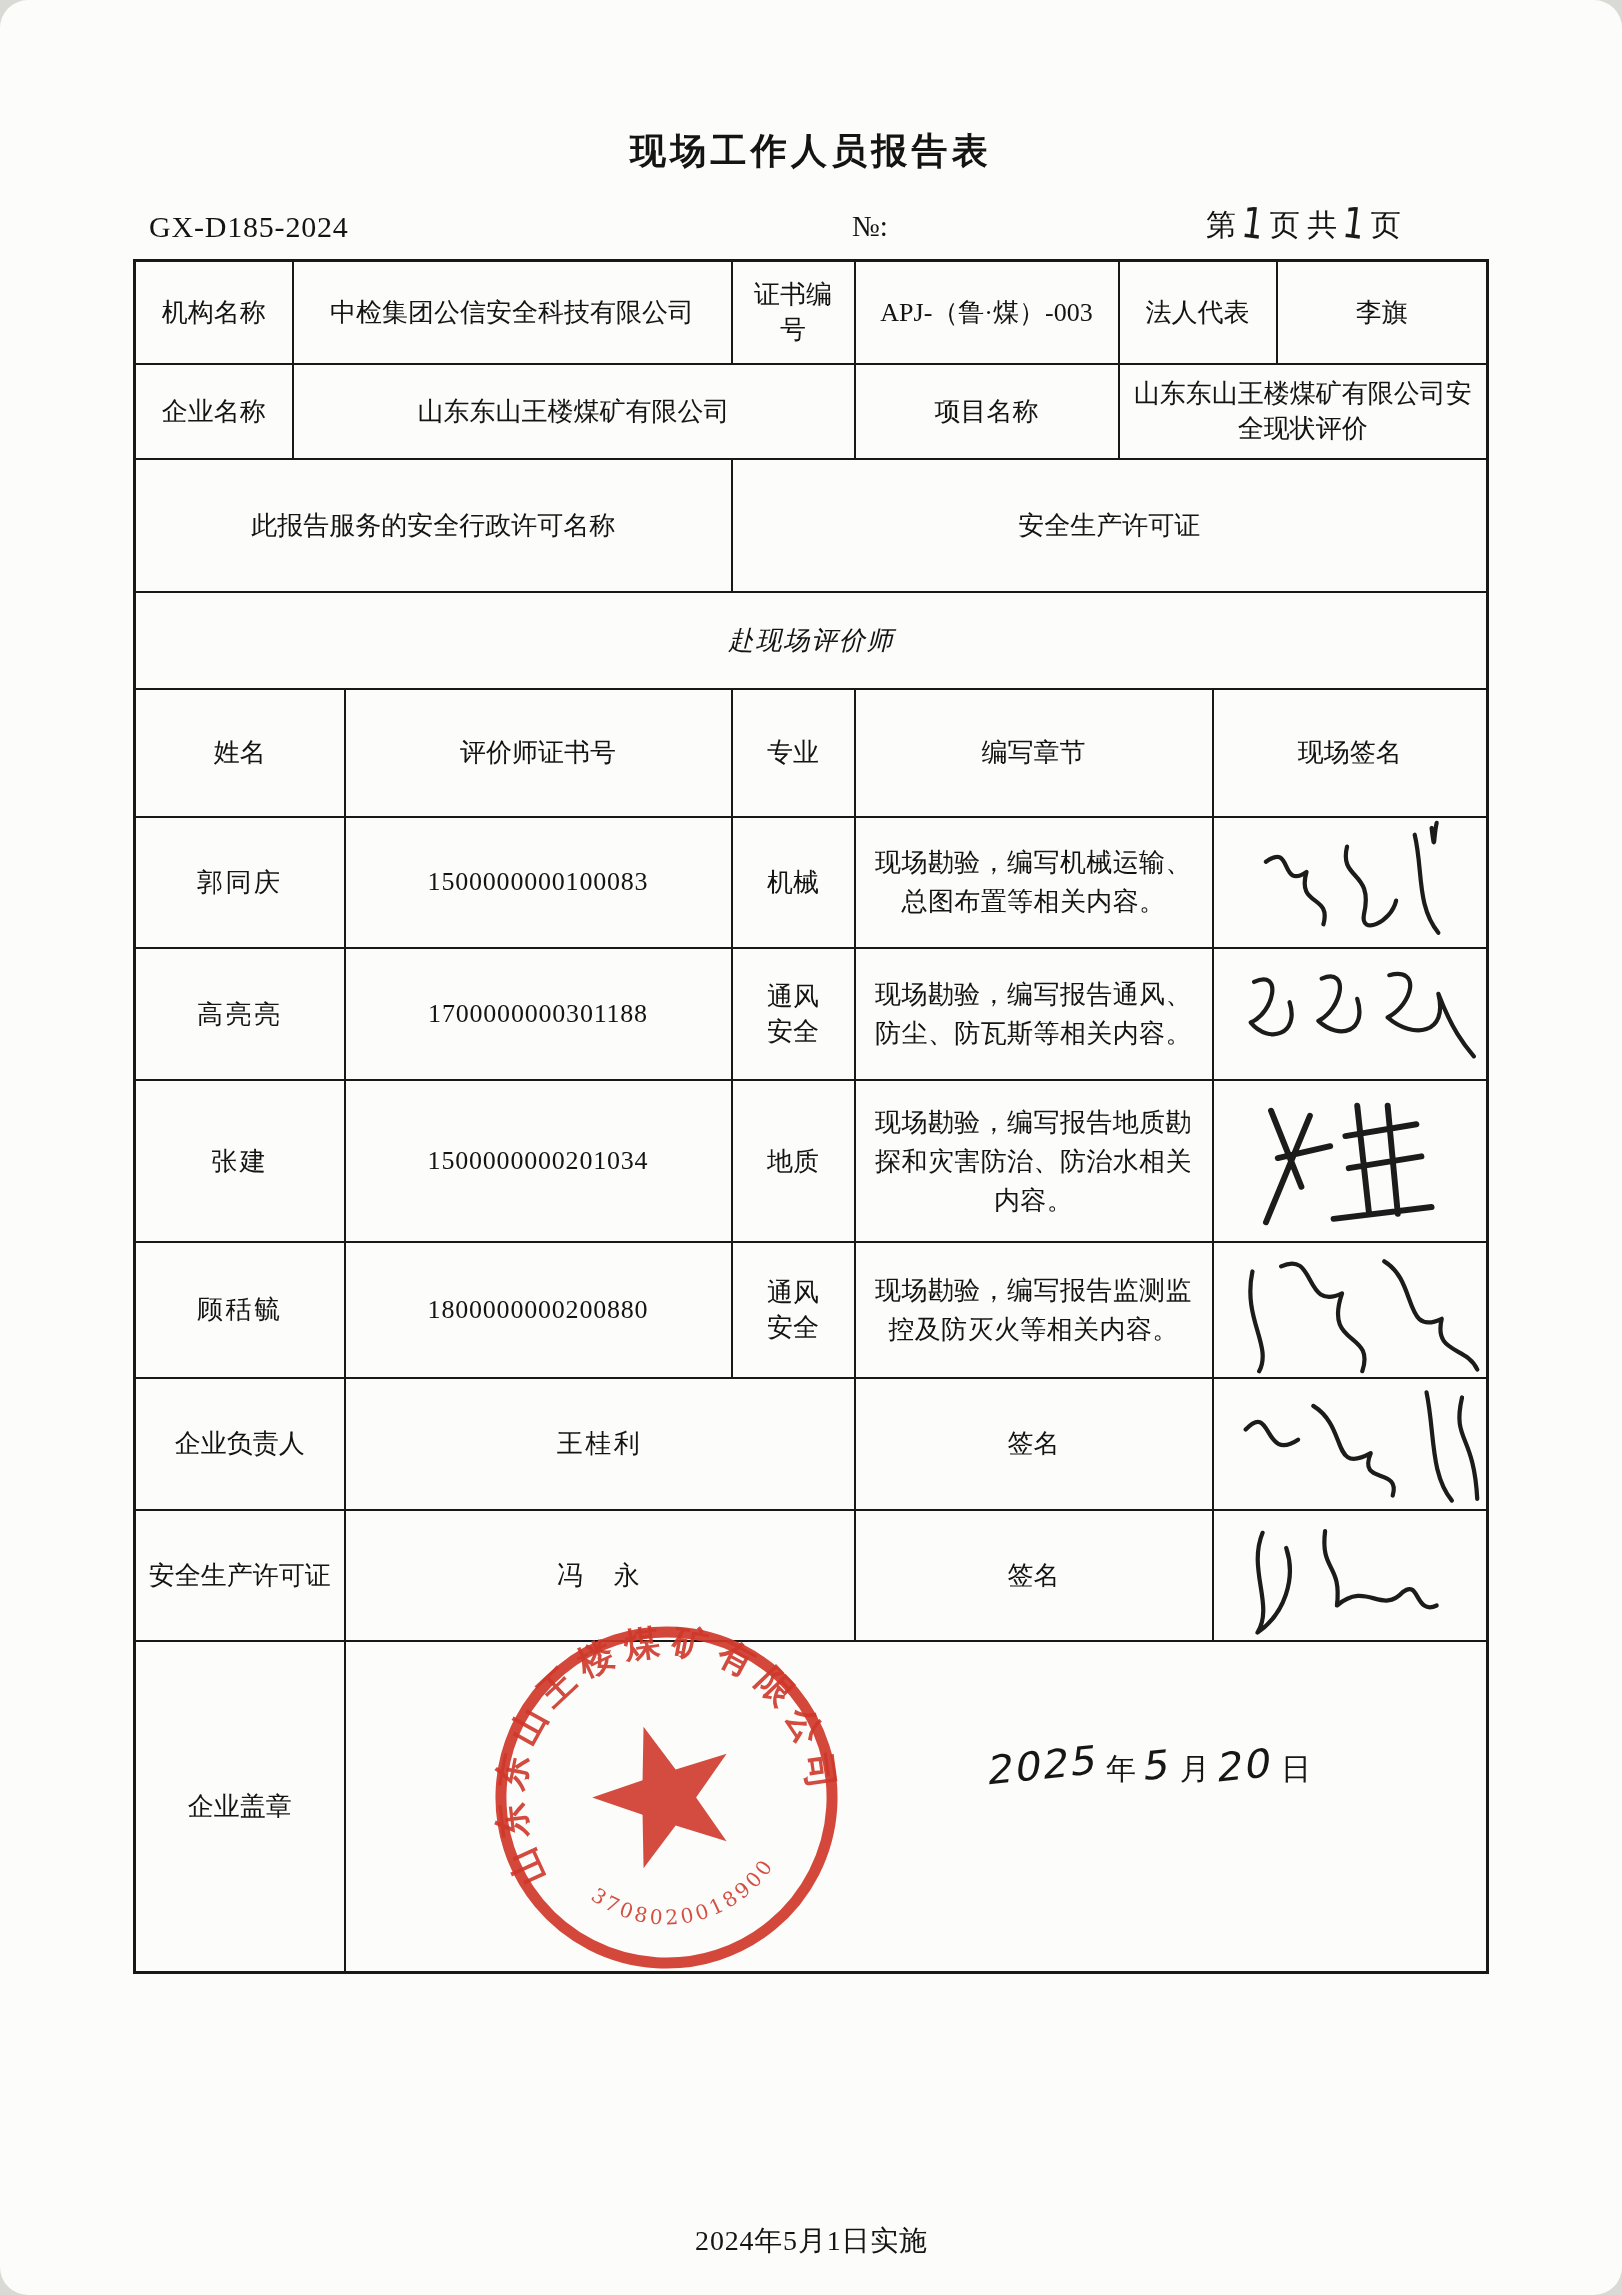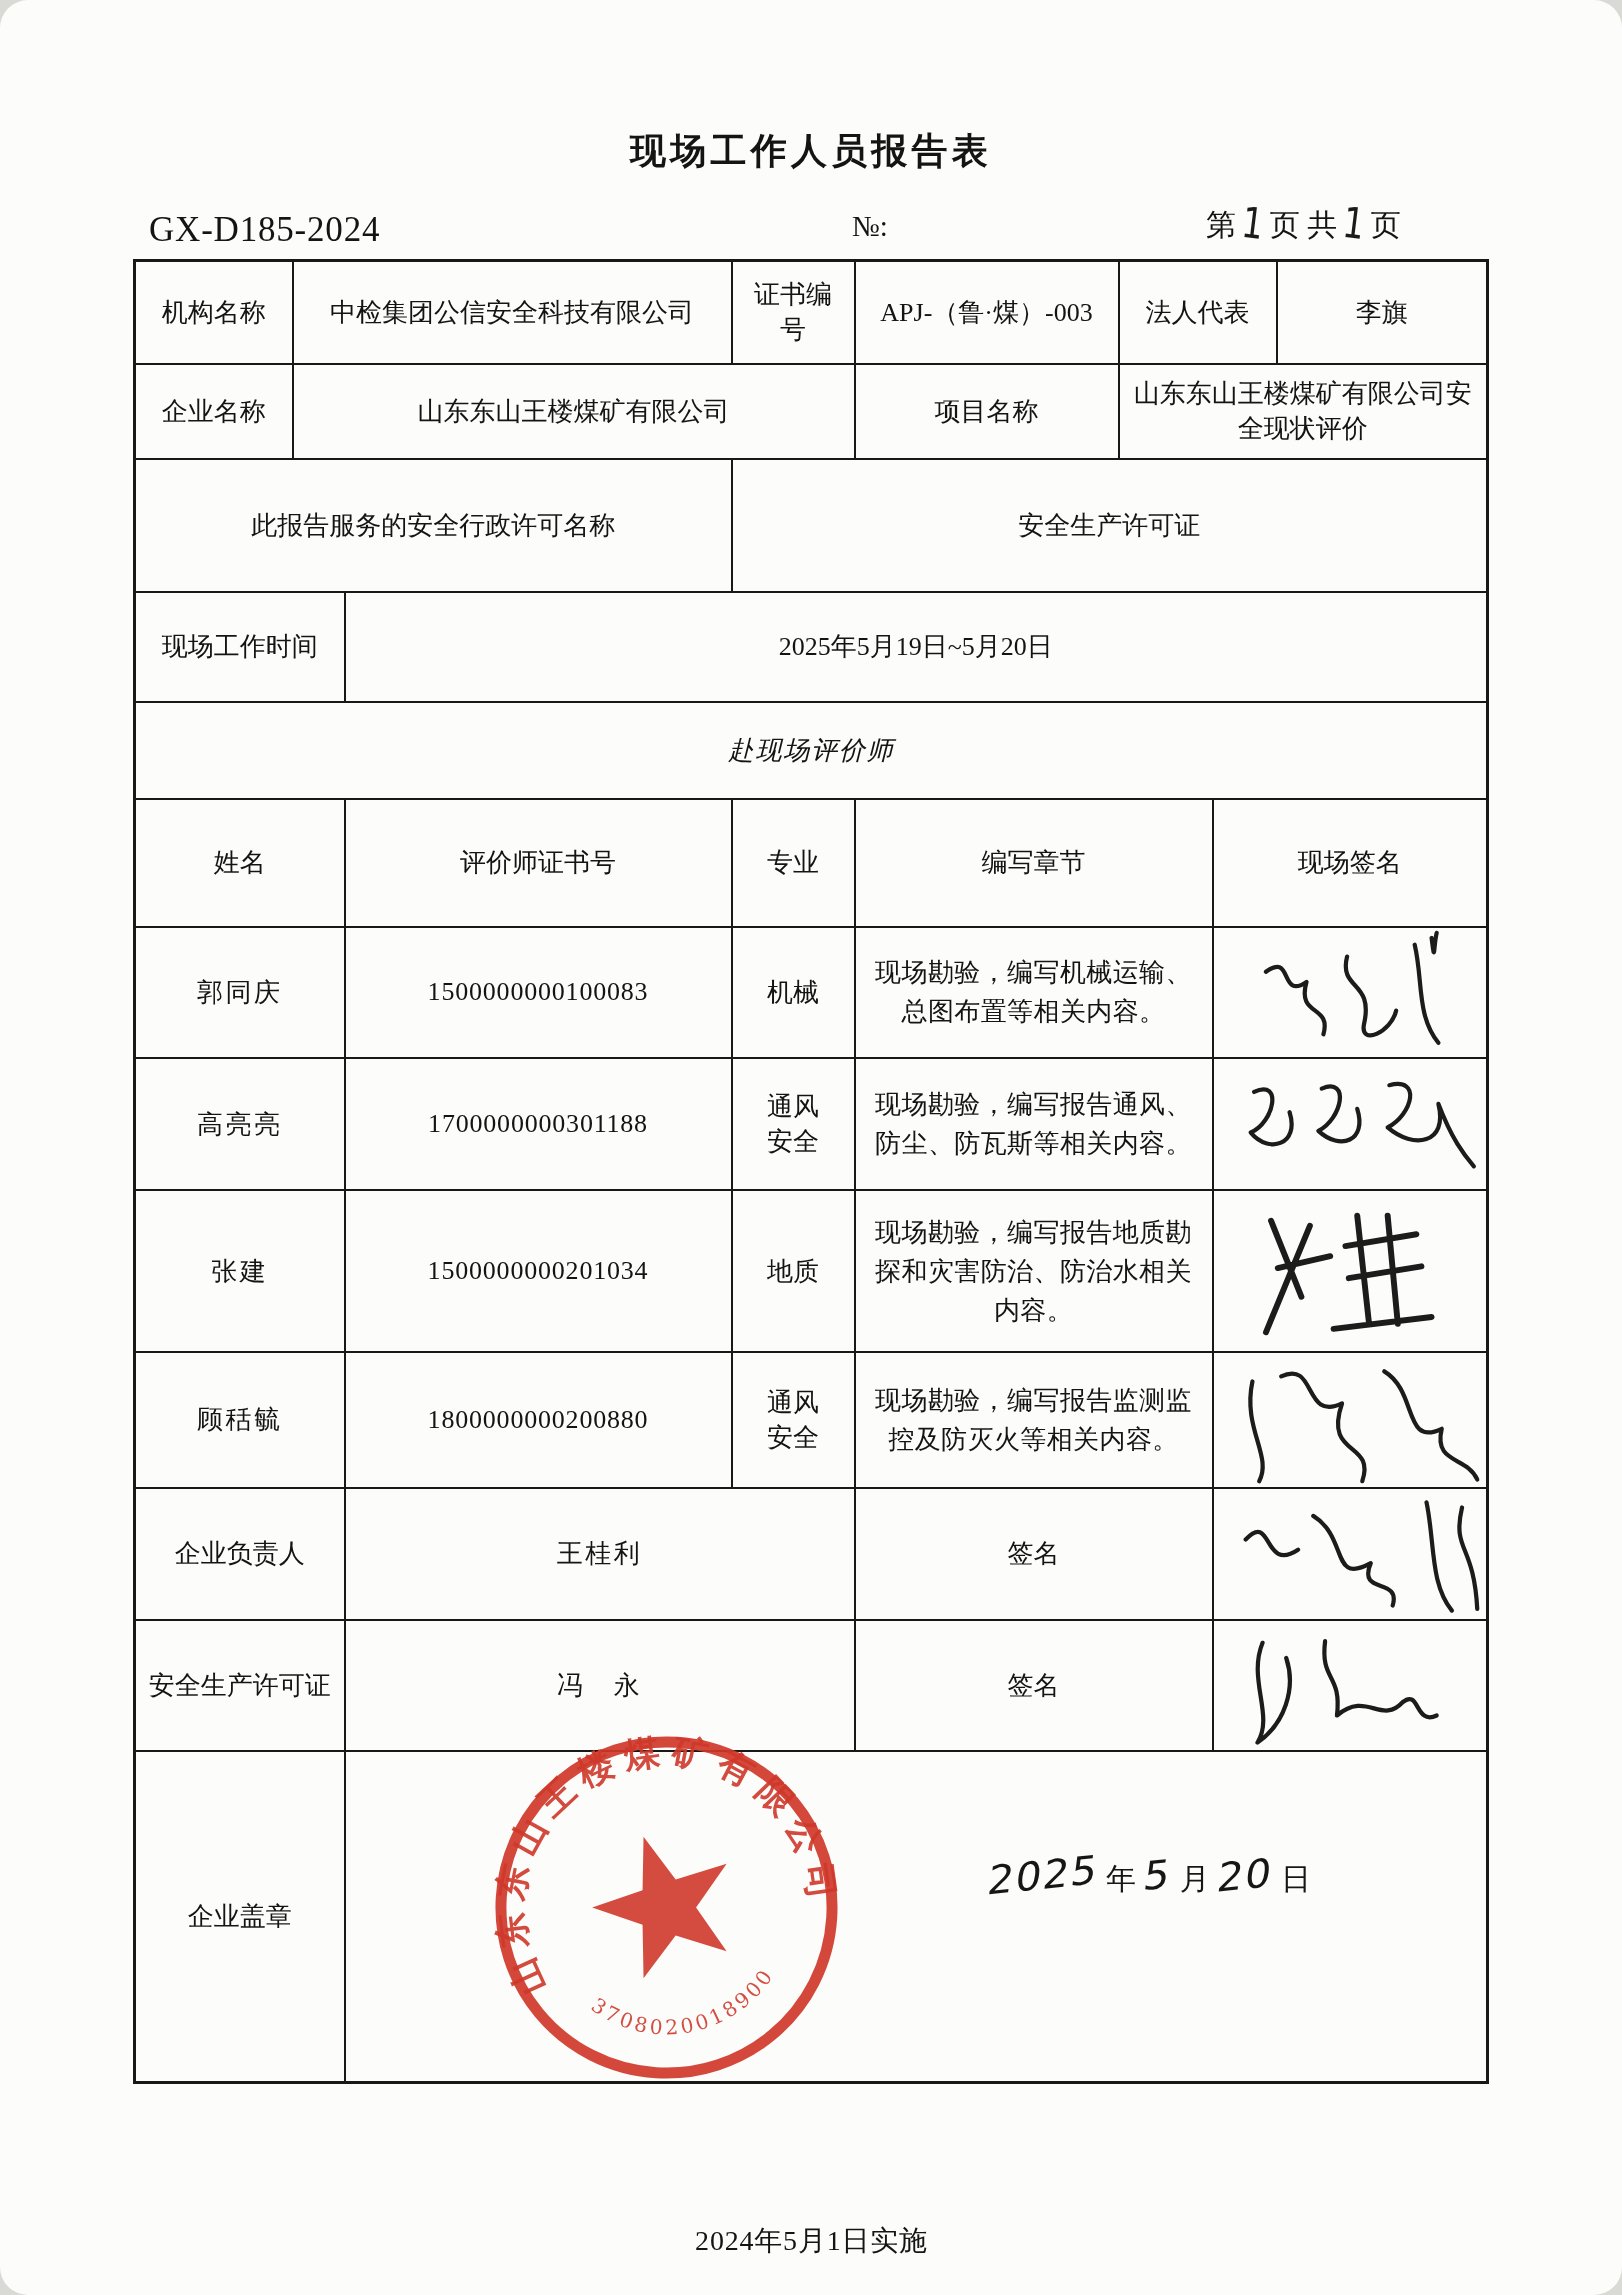--- a/index.html
+++ b/index.html
@@ -5,21 +5,21 @@
   html,body{margin:0;padding:0;background:#d9d9d6;}
   .page{
     position:relative;width:1622px;height:2295px;background:#fcfcfa;
     font-family:"Liberation Serif","DejaVu Serif",serif;color:#141414;
     margin:0 auto;overflow:hidden;border-radius:28px;
   }
   .title{
     position:absolute;top:127px;left:0;width:100%;text-align:center;
     font-size:36px;font-weight:700;letter-spacing:4.2px;
   }
-  .doc-code{position:absolute;left:149px;top:210px;font-size:35px;letter-spacing:0.8px;}
+  .doc-code{position:absolute;left:149px;top:210px;font-size:30px;letter-spacing:0.8px;}
   .no-label{position:absolute;left:852px;top:210px;font-size:29px;}
   .page-info{position:absolute;left:1206px;top:203px;font-size:30px;}
   .hand1{
     font-family:"DejaVu Sans",sans-serif;display:inline-block;
     transform:rotate(7deg) scaleY(1.25);font-size:34px;font-weight:500;
     margin:0 6px;color:#1b1b1b;
   }
   table.form{
     position:absolute;left:133px;top:259px;width:1353px;
     border-collapse:collapse;table-layout:fixed;border:3.4px solid #181818;
@@ -95,24 +95,20 @@
       <td colspan="3">山东东山王楼煤矿有限公司</td>
       <td>项目名称</td>
       <td colspan="3">山东东山王楼煤矿有限公司安全现状评价</td>
     </tr>
 
     <tr style="height:133px">
       <td colspan="3">此报告服务的安全行政许可名称</td>
       <td colspan="5">安全生产许可证</td>
     </tr>
 
-    <tr style="height:110px">
-      <td colspan="2">现场工作时间</td>
-      <td colspan="6">2025年5月19日~5月20日</td>
-    </tr>
 
     <tr style="height:97px">
       <td colspan="8" class="section-head">赴现场评价师</td>
     </tr>
 
     <tr style="height:128px">
       <th colspan="2">姓名</th>
       <th>评价师证书号</th>
       <th>专业</th>
       <th colspan="2">编写章节</th>

